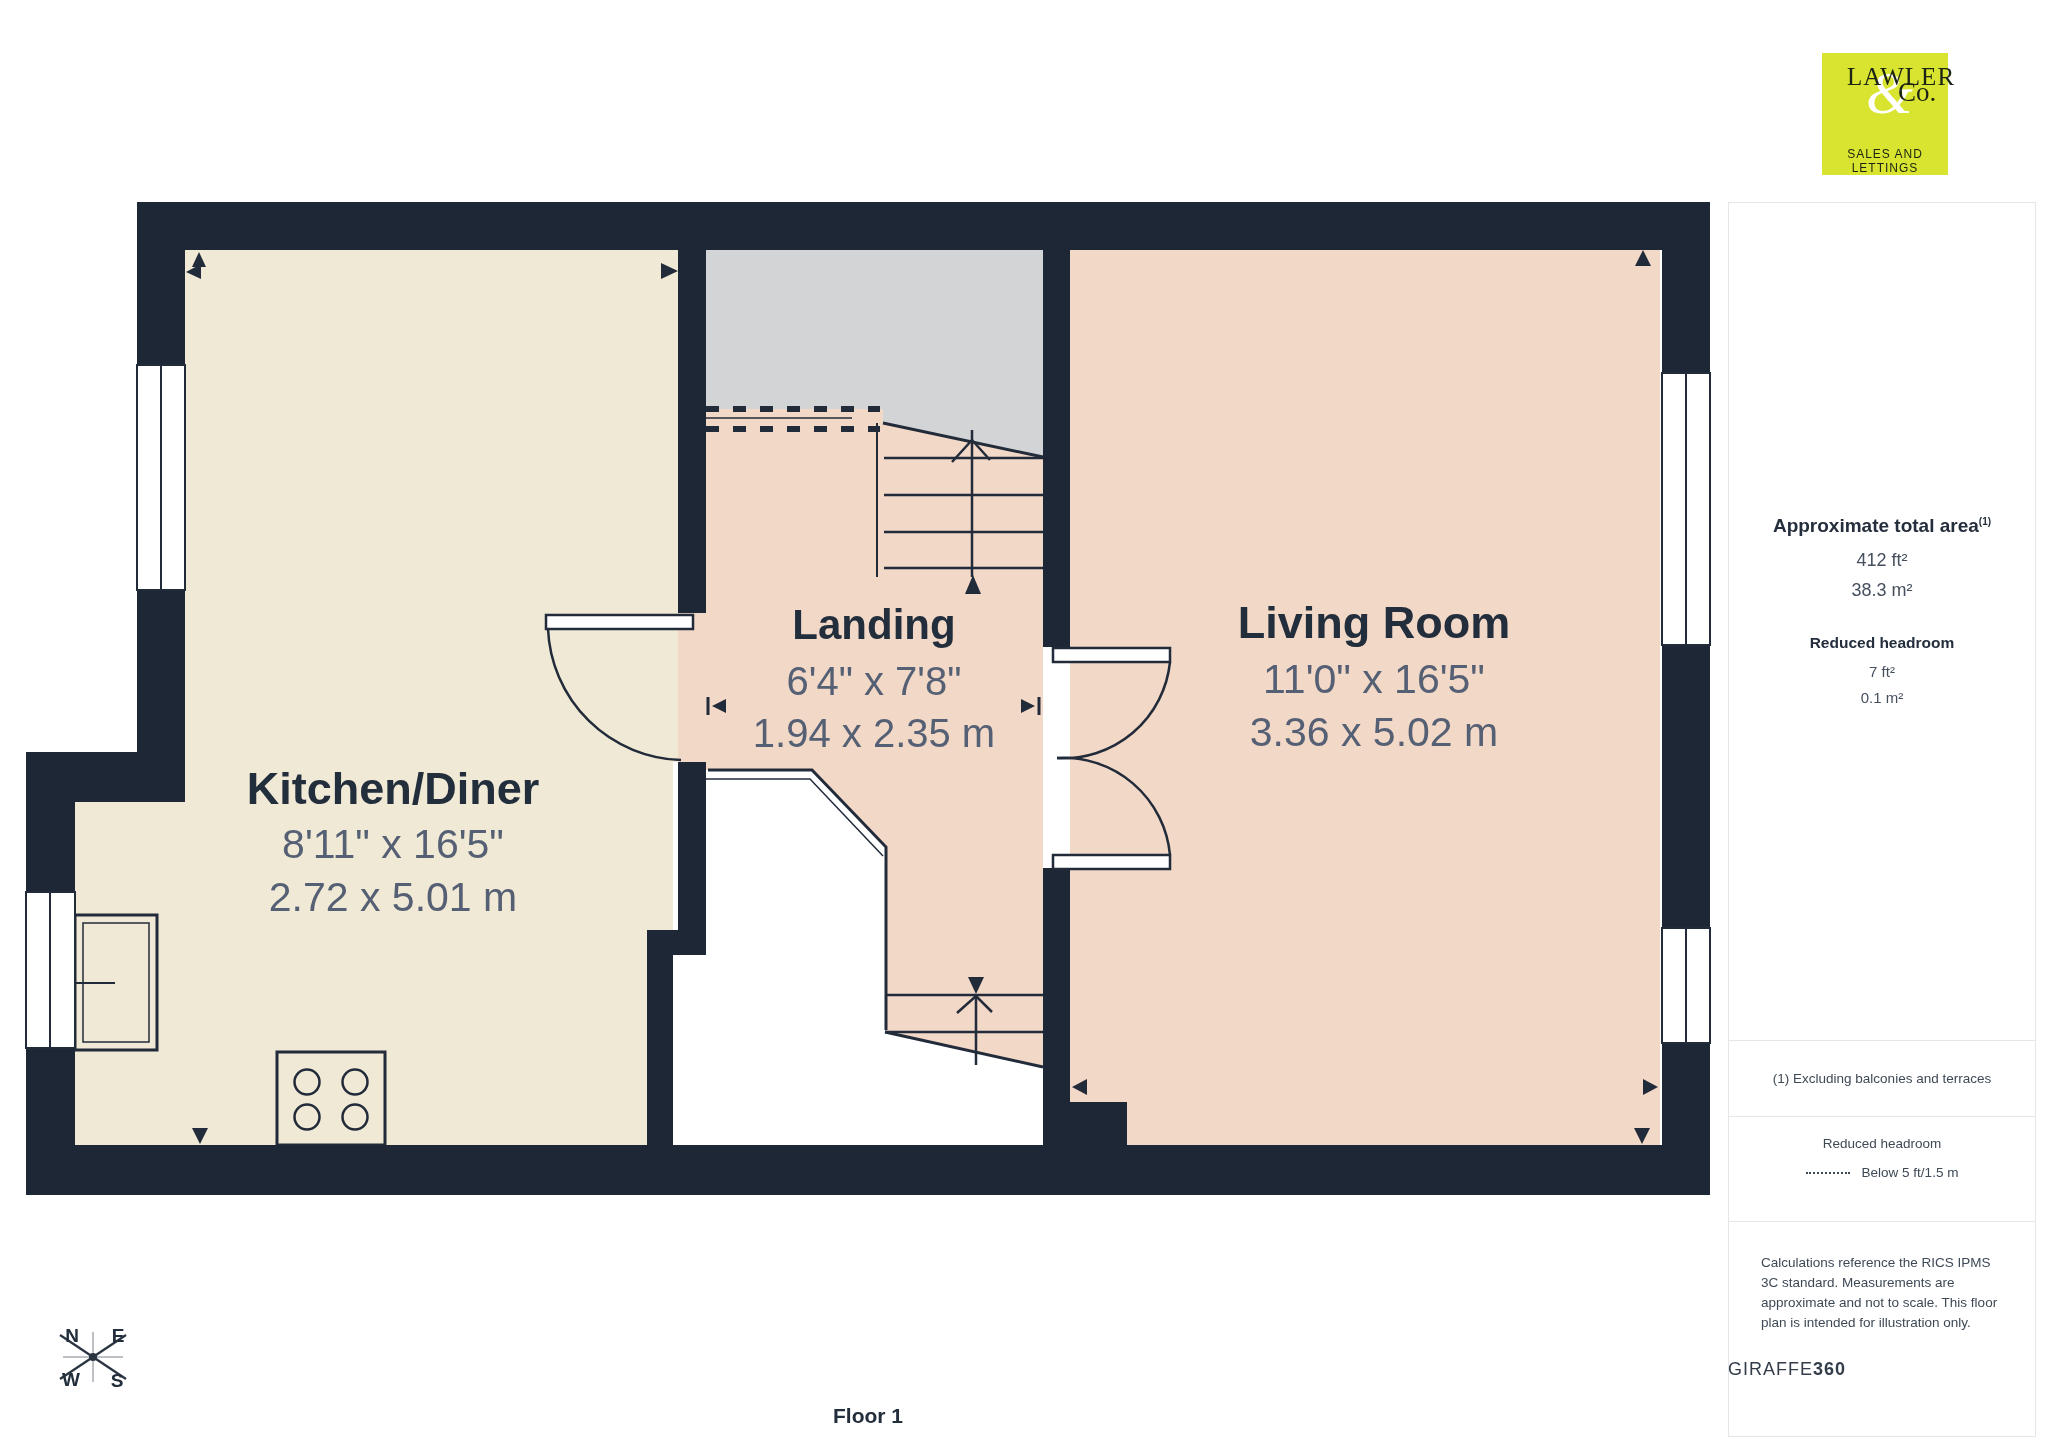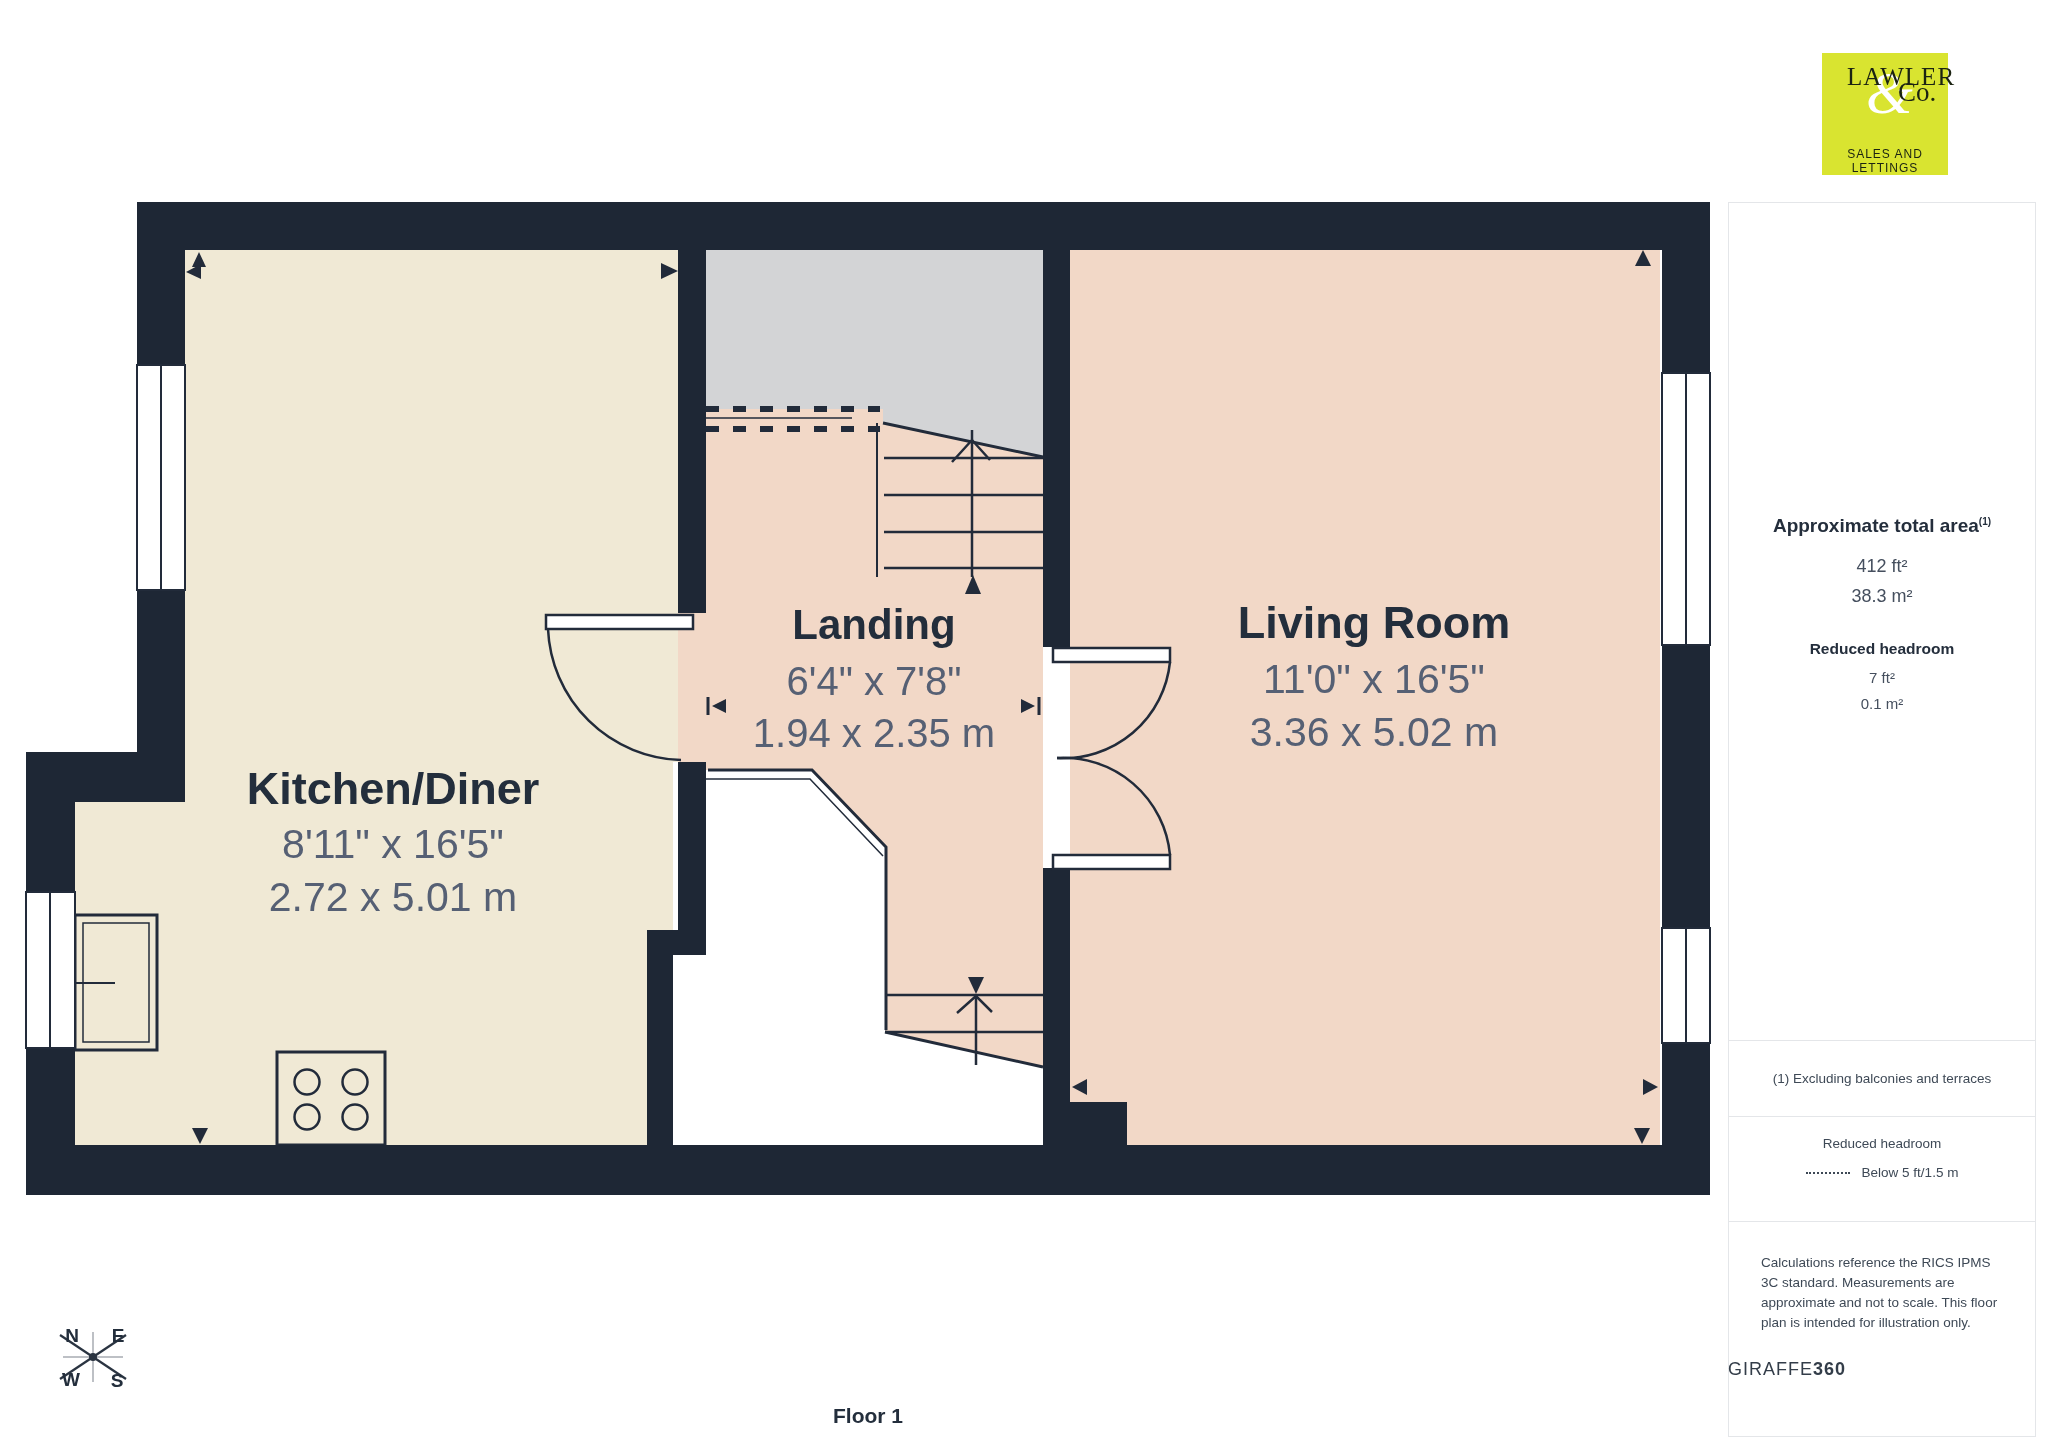--- a/index.html
+++ b/index.html
@@ -19,21 +19,21 @@
                font-family:"Liberation Serif",serif;font-size:25px;letter-spacing:1px;color:#1b2312;z-index:2;}
   .logo-amp{position:absolute;left:44px;top:10px;font-family:"Liberation Serif",serif;font-style:italic;
             font-size:60px;color:#ffffff;z-index:1;line-height:1;}
   .logo-co{position:absolute;left:76px;top:26px;font-family:"Liberation Serif",serif;
            font-size:27px;color:#1b2312;z-index:2;line-height:1;}
   .logo-tagline{position:absolute;left:0;top:94px;width:126px;text-align:center;
                 font-size:12px;letter-spacing:1px;color:#1b2312;z-index:2;}
   .area-block{position:absolute;left:1728px;top:515px;width:308px;text-align:center;color:#242e3c;}
   .area-heading{font-size:19px;font-weight:700;}
   .area-heading sup{font-size:10px;}
-  .area-val-lg{font-size:18px;color:#454f5e;margin-top:19px;}
+  .area-val-lg{font-size:18px;color:#454f5e;margin-top:13px;}
   .rh-heading{font-size:15.5px;font-weight:700;margin-top:33px;}
   .rh-val{font-size:15px;color:#454f5e;margin-top:11px;}
   .footnote-box{position:absolute;left:1728px;top:1040px;width:308px;height:76px;
                 display:flex;align-items:center;justify-content:center;
                 font-size:13.5px;color:#3e4956;text-align:center;}
   .legend-box{position:absolute;left:1728px;top:1116px;width:308px;height:105px;
               text-align:center;color:#3e4956;font-size:13.5px;}
   .legend-title{margin-top:20px;}
   .legend-row{margin-top:14px;}
   .legend-dots{display:inline-block;width:44px;border-top:2px dotted #3e4956;

